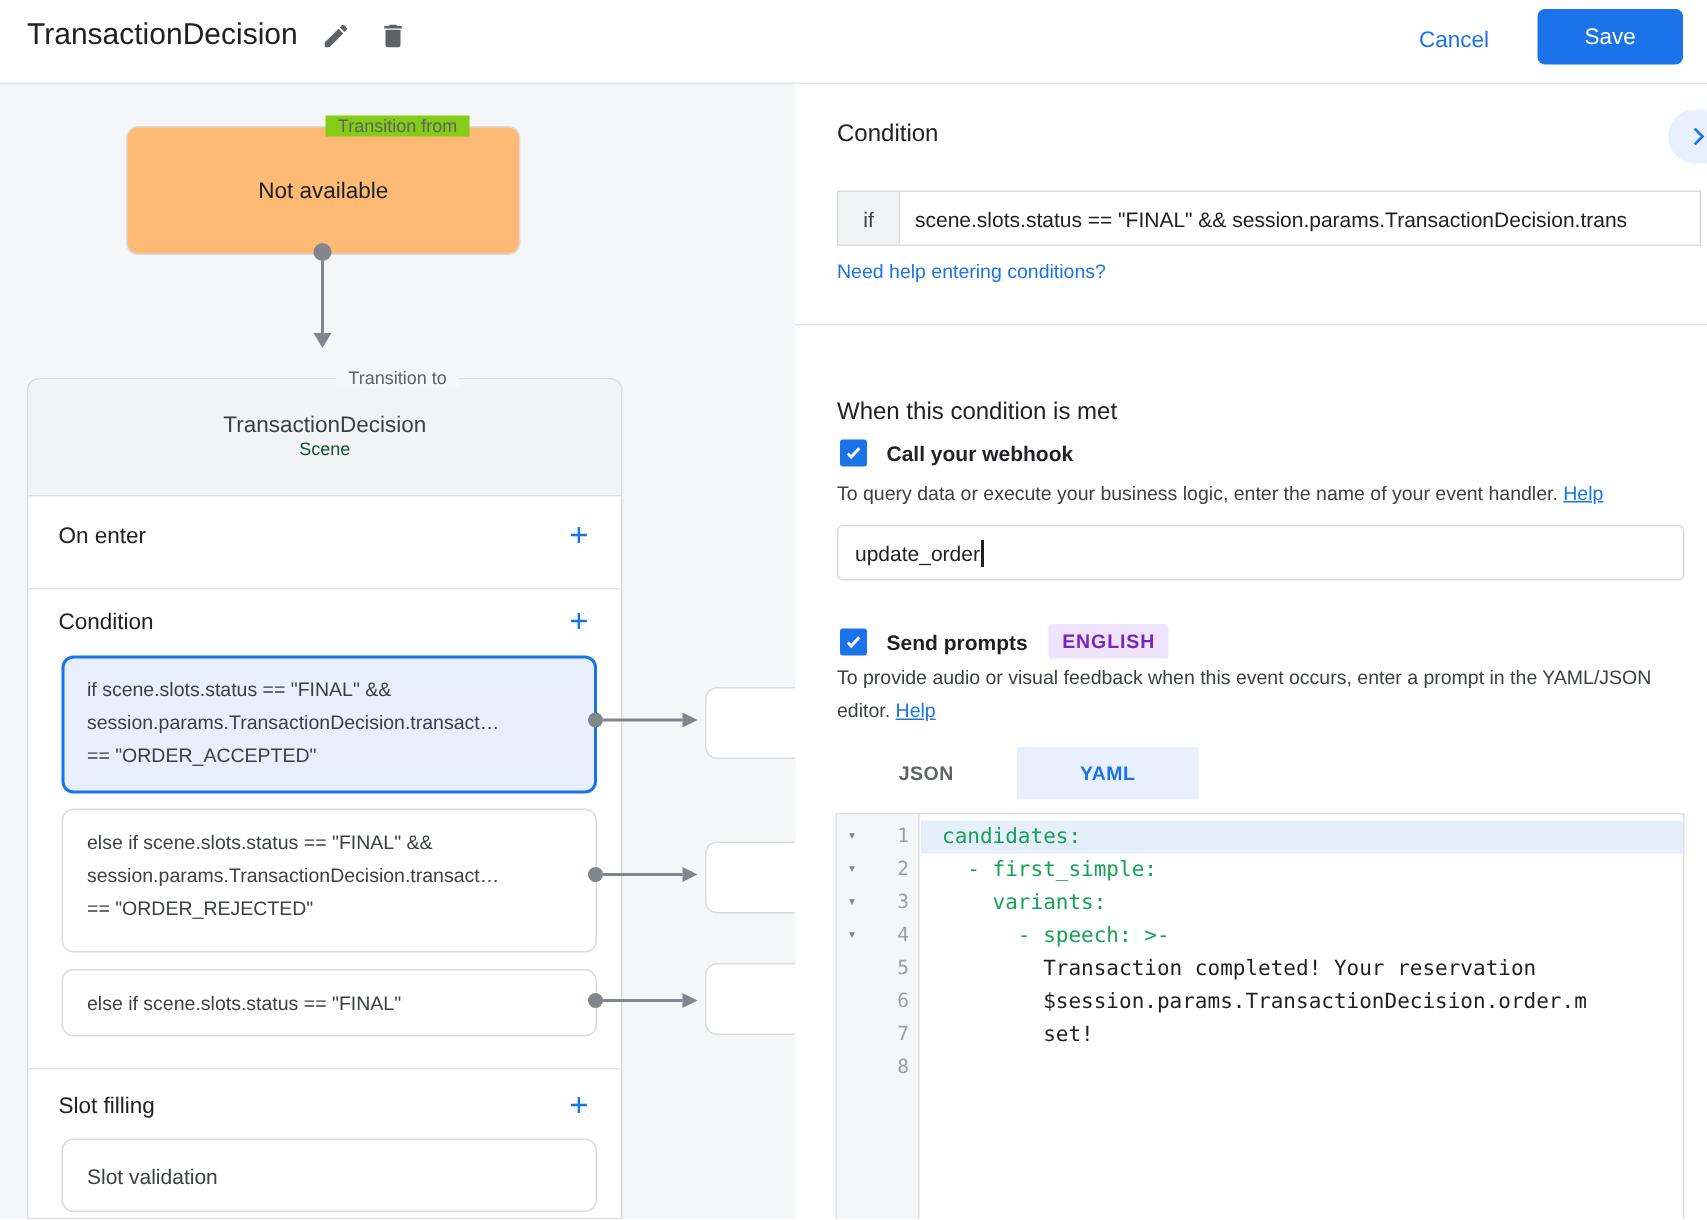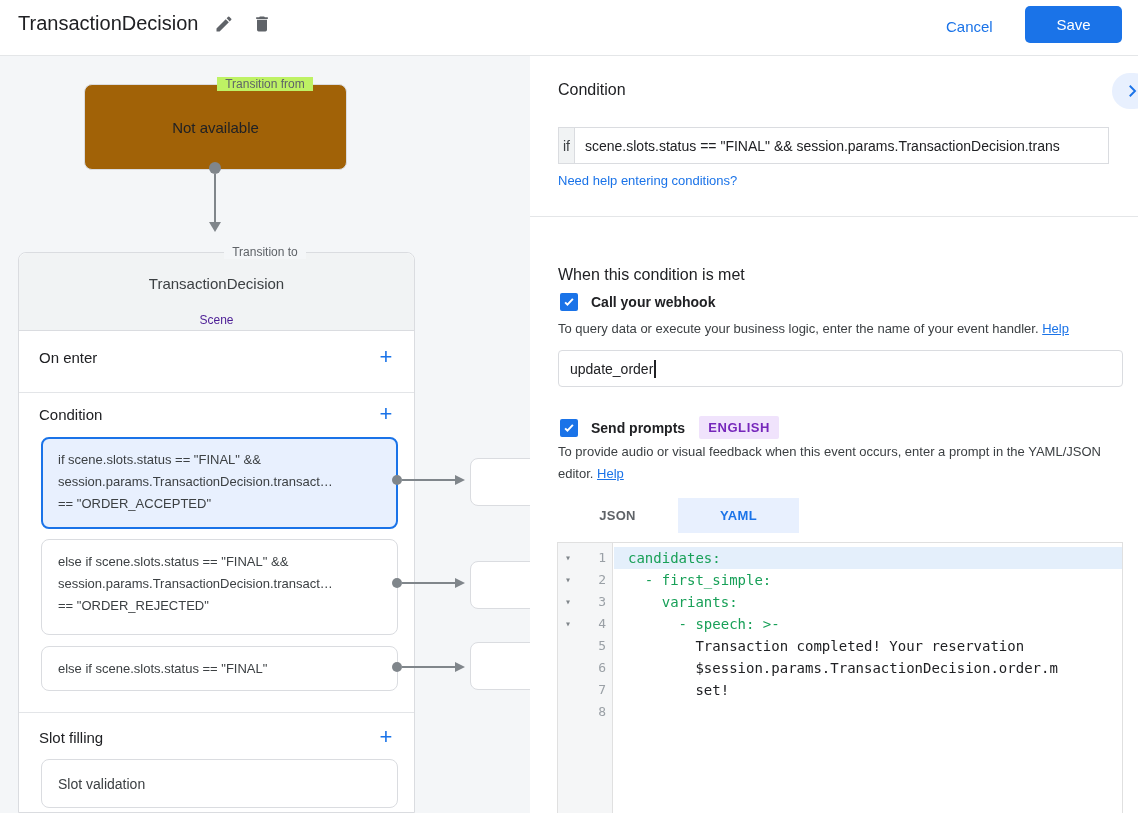--- a/index.html
+++ b/index.html
@@ -11,34 +11,34 @@
   .page-title { position:absolute; left:18px; top:12px; font-size:20px; color:#202124; }
   .icon-btn { position:absolute; top:14px; width:22px; height:22px; cursor:pointer; }
   .icon-btn svg { width:20px; height:20px; fill:#5f6368; }
   .edit-btn { left:214px; } .del-btn { left:252px; }
   .cancel-btn { position:absolute; left:938px; top:12px; padding:6px 8px; color:#1a73e8; font-size:15px; font-weight:500; cursor:pointer; }
   .save-btn { position:absolute; left:1025px; top:6px; width:97px; height:37px; background:#1a73e8; color:#fff; border:none; border-radius:5px; font-size:15px; font-weight:500; font-family:inherit; cursor:pointer; }
 
   
   .canvas { position:absolute; left:0; top:56px; width:530px; height:757px; background:#f4f6f8; z-index:1; }
   .legend { position:absolute; font-size:12px; color:#5f6368; background:#f4f6f8; padding:0 8px; white-space:nowrap; z-index:3; }
-  .from-box { position:absolute; left:84px; top:28px; width:263px; height:86px; background:#a16207; border:1px solid #dadce0; border-radius:8px; display:flex; align-items:center; justify-content:center; }
+  .from-box { position:absolute; left:84px; top:28px; width:263px; height:86px; background:#fdba74; border:1px solid #dadce0; border-radius:8px; display:flex; align-items:center; justify-content:center; }
   .from-legend { left:0; right:0; top:21px; text-align:center; background:none; }
-  .from-legend span { background:#bef264; padding:0 8px;margin-top:24px; }
+  .from-legend span { background:#84cc16; padding:0 8px;margin-top:24px; }
   .from-box .nb { font-size:15px; color:#202124; }
   .vdot { position:absolute; left:209px; top:106px; width:12px; height:12px; border-radius:50%; background:#80868b; z-index:2; }
   .vline { position:absolute; left:214px; top:118px; width:2px; height:48px; background:#80868b; }
   .varrow { position:absolute; left:209px; top:166px; width:0; height:0; border-left:6px solid transparent; border-right:6px solid transparent; border-top:10px solid #80868b; }
 
   .scene-card { position:absolute; left:18px; top:196px; width:397px; height:561px; background:#fff; border:1px solid #dadce0; border-radius:8px 8px 0 0; }
   .scene-legend { left:0; right:0; top:189px; text-align:center; background:none; }
   .scene-legend span { background:#f4f6f8; padding:0 8px; }
   .scene-head { position:absolute; left:0; top:0; width:100%; height:78px; background:#f1f3f4; border-bottom:1px solid #dadce0; border-radius:8px 8px 0 0; text-align:center; }
   .scene-head .t { margin-top:22px; font-size:15px; color:#3c4043; }
-  .scene-head .s { margin-top:21px; font-size:12px; color:#4c1d95; }
+  .scene-head .s { margin-top:0; font-size:12px; color:#14532d; }
   .sec-label { position:absolute; left:20px; font-size:15px; color:#202124; }
   .plus { position:absolute; right:16px; width:24px; height:24px; color:#1a73e8; font-size:22px; line-height:24px; text-align:center; font-weight:400; cursor:pointer; }
   .divider { position:absolute; left:0; width:100%; height:1px; background:#e3e5e8; }
 
   .cond-card { position:absolute; left:22px; width:357px; background:#fff; border:1px solid #dadce0; border-radius:8px; padding:11px 16px; font-size:13px; line-height:22px; color:#3c4043; cursor:pointer; }
   .cond-card.sel { background:#e8f0fe; border:2px solid #1a73e8; padding:10px 15px; }
   .cond-line { white-space:nowrap; overflow:hidden; }
 
   .slot-card { position:absolute; left:22px; width:357px; height:49px; background:#fff; border:1px solid #dadce0; border-radius:8px; font-size:14px; color:#3c4043; display:flex; align-items:center; padding-left:16px; cursor:pointer; }
 
@@ -46,21 +46,21 @@
   .cline { position:absolute; height:2px; background:#80868b; z-index:4; }
   .carrow { position:absolute; width:0; height:0; border-top:5px solid transparent; border-bottom:5px solid transparent; border-left:10px solid #80868b; z-index:4; }
   .target-box { position:absolute; left:470px; width:70px; height:48px; background:#fff; border:1px solid #dadce0; border-radius:8px; z-index:3; }
 
   
   .panel { position:absolute; left:530px; top:56px; width:608px; height:757px; background:#fff; z-index:10; }
   .panel-title { position:absolute; left:28px; top:25px; font-size:16px; color:#202124; }
   .expand-btn { position:absolute; left:582px; top:17px; width:40px; height:36px; background:#e8f0fe; border-radius:18px; display:flex; align-items:center; justify-content:center; cursor:pointer; }
   .expand-btn svg { width:18px; height:18px; stroke:#1a73e8; stroke-width:2.5; fill:none; }
   .if-row { position:absolute; left:28px; top:71px; height:37px; display:flex; }
-  .if-prefix { width:17px; background:#f1f3f4; border:1px solid #dadce0; display:flex; align-items:center; justify-content:center; font-size:14px; color:#3c4043; }
+  .if-prefix { width:42px; background:#f1f3f4; border:1px solid #dadce0; display:flex; align-items:center; justify-content:center; font-size:14px; color:#3c4043; }
   .if-input { width:534px; border:1px solid #dadce0; border-left:none; background:#fff; font-size:14px; color:#202124; display:flex; align-items:center; padding-left:10px; white-space:nowrap; overflow:hidden; }
   .help-link { position:absolute; left:28px; top:117px; font-size:13px; color:#1a73e8; cursor:pointer; }
   .panel-div { position:absolute; left:0; top:160px; width:608px; height:1px; background:#e4e6e8; }
   .when-title { position:absolute; left:28px; top:190px; font-size:16px; color:#202124;margin-top:20px; }
   .chk-row { position:absolute; left:30px; display:flex; align-items:center; }
   .chk { width:18px; height:18px; background:#1a73e8; border-radius:2px; display:flex; align-items:center; justify-content:center; cursor:pointer; flex:none; }
   .chk svg { width:14px; height:14px; stroke:#fff; stroke-width:2.5; fill:none; }
   .chk-label { margin-left:13px; font-size:14px; font-weight:700; color:#202124; }
   .badge { margin-left:14px; background:#f0e3fc; color:#7627bb; font-size:13px; font-weight:700; letter-spacing:.6px; padding:4px 9px; border-radius:2px; }
   .desc { position:absolute; left:28px; width:552px; font-size:13px; line-height:22px; color:#3c4043; }

